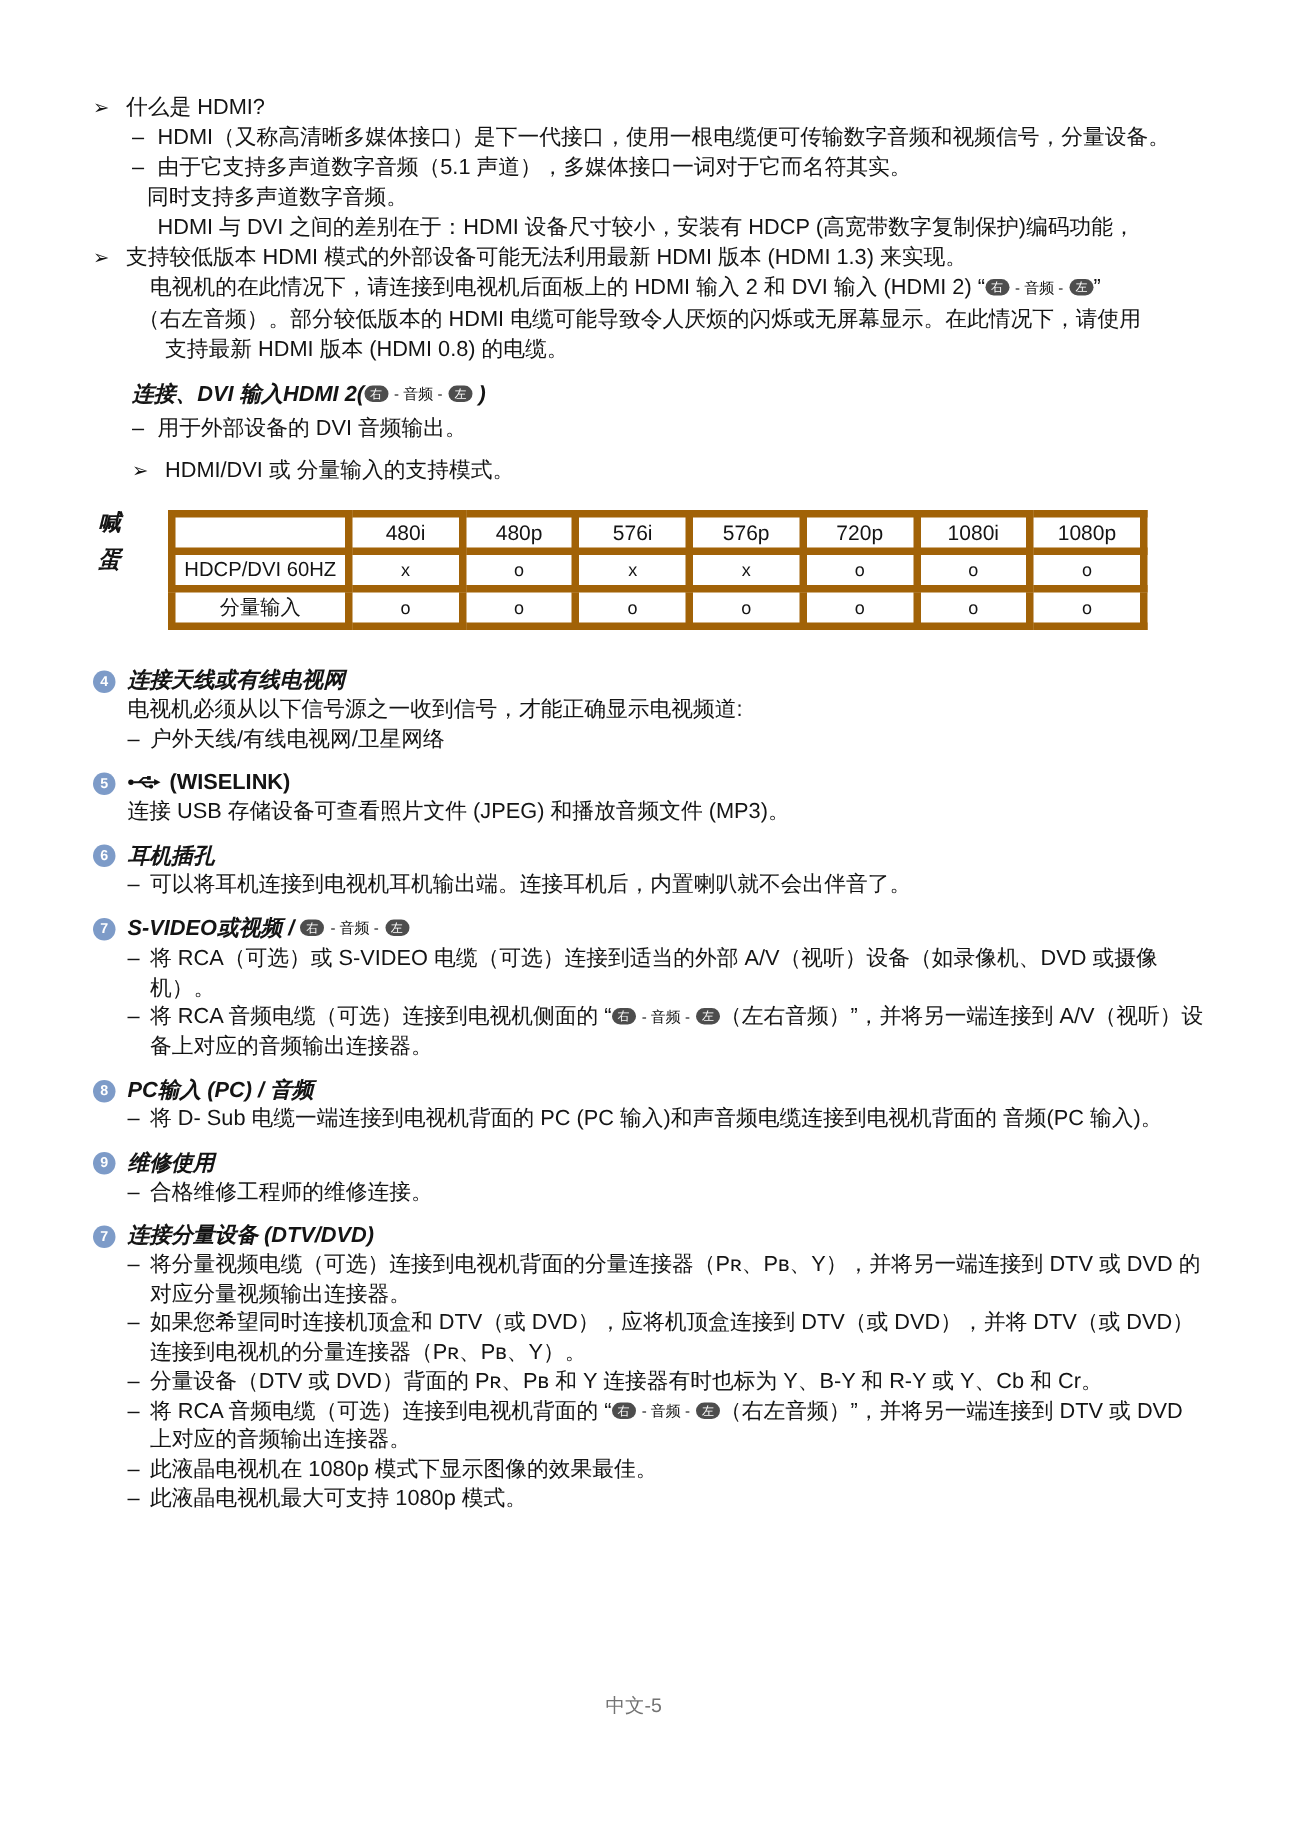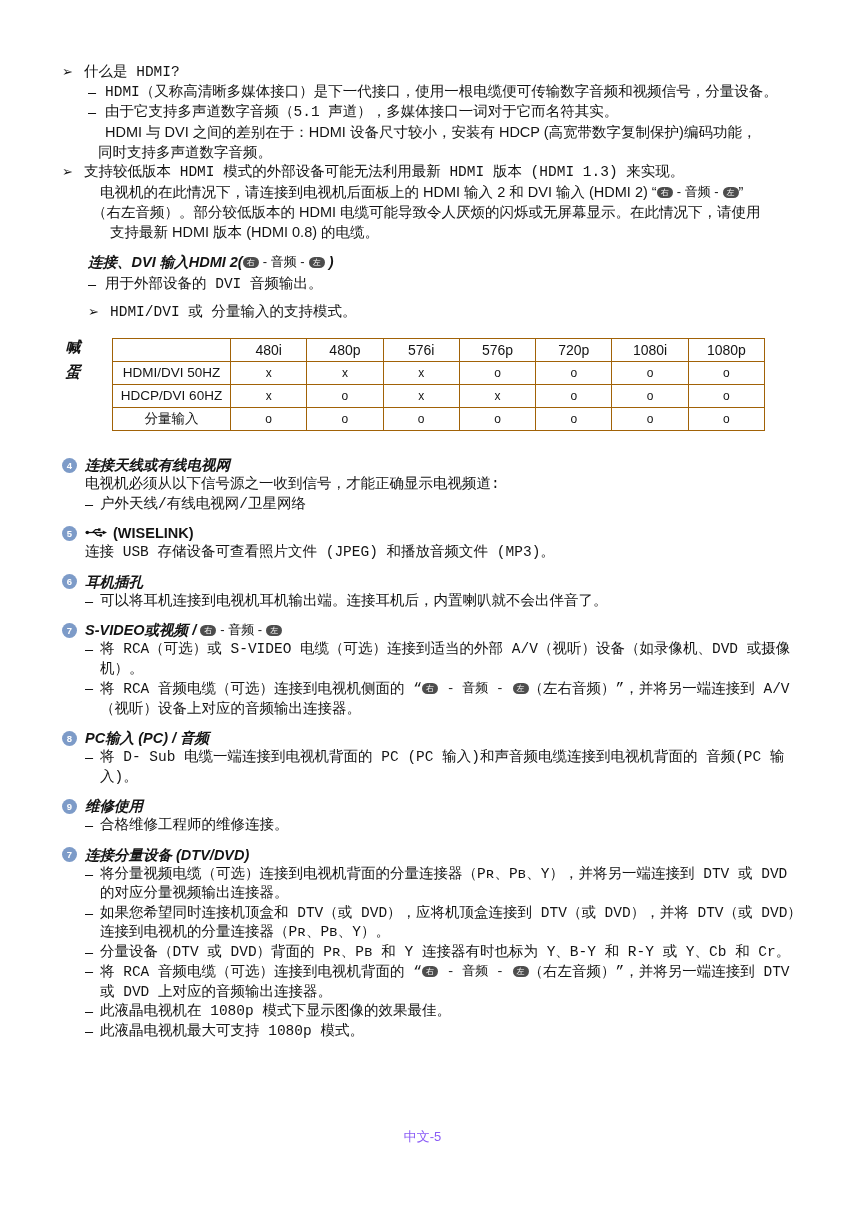--- a/index.html
+++ b/index.html
@@ -13,21 +13,21 @@
     color: #141414;
     font-size: 14.5px;
     line-height: 20px;
     overflow: hidden;
   }
   .content { position:absolute; top:62px; left:62px; width:744px; }
 
   .line { display:flex; align-items:flex-start; }
   .am { flex:0 0 22px; font-size:13px; line-height:20px; }
   .dm { flex:0 0 17px; }
-  .txt { flex:1 1 auto;font-family:Liberation Mono, monospace; }
+  .txt { flex:1 1 auto; }
 
   .lvl1 { padding-left:26px; }
   .cont { }
   .c1 { padding-left:43px; }
   .c2 { padding-left:36px; }
   .n2 { padding-left:38px; }
   .n3 { padding-left:30px; }
   .n4 { padding-left:48px; }
 
   .dvi-heading { margin:10px 0 2px 26px; font-weight:bold; font-style:italic; }
@@ -36,32 +36,32 @@
 
   .audio-badge {
     display:inline-block;
     background:#4d4d4d; color:#ffffff;
     font-size:8px; line-height:11px;
     padding:0 4px; border-radius:7px;
     font-style:normal; font-weight:normal;
     vertical-align:2px;
     letter-spacing:0;
   }
-  .audio-mid { font-size:13px; vertical-align:1px; font-style:normal; font-weight:normal; }
+  .audio-mid { font-size:10px; vertical-align:1px; font-style:normal; font-weight:normal; }
 
   
   .table-wrap { position:relative; margin:16px 0 0 50px; }
   .side-label {
     position:absolute; left:-50px; top:-4px; width:22px;
     font-weight:bold; font-style:italic; font-size:15px;
     line-height:25px; text-align:center;
   }
   table.modes-table { border-collapse:collapse; width:653px; table-layout:fixed; }
   table.modes-table td {
-    border:1px solid #a16207;
+    border:5px solid #a16207;
     height:23px; text-align:center; vertical-align:middle;
     padding:0 2px;
     margin-top:28px;
   }
   table.modes-table td.hdr { font-size:14px; }
   table.modes-table td.rowlabel { font-size:13.5px; }
   table.modes-table td.val { font-size:12px; }
   table.modes-table col.c-label { width:118px; }
 
   
@@ -79,43 +79,43 @@
   }
   .ititle { font-weight:bold; font-style:italic; }
   .ititle-plain { font-weight:bold; font-style:normal; }
   .item-body { padding-left:23px; }
   .item-body .line { line-height:19.5px; }
   .item-body .dm { flex:0 0 15px; }
   .usb-icon { margin:4px 5px 0 0; flex:0 0 auto; }
 
   .footer {
     position:absolute; left:0; right:16px; top:1127px;
-    text-align:center; font-size:13px; color:#8b5cf6;
+    text-align:center; font-size:13px; color:#737373;
   }
 </style>
 </head>
 <body>
 
 <div class="page">
   <div class="content">
 
     <div class="line">
       <span class="am">➢</span>
       <span class="txt">什么是 HDMI?</span>
     </div>
     <div class="line lvl1">
       <span class="dm">–</span>
       <span class="txt">HDMI（又称高清晰多媒体接口）是下一代接口，使用一根电缆便可传输数字音频和视频信号，分量设备。</span>
     </div>
     <div class="line lvl1">
       <span class="dm">–</span>
       <span class="txt">由于它支持多声道数字音频（5.1 声道），多媒体接口一词对于它而名符其实。</span>
     </div>
+    <div class="cont c2">同时支持多声道数字音频。</div>
     <div class="cont c1">HDMI 与 DVI 之间的差别在于：HDMI 设备尺寸较小，安装有 HDCP (高宽带数字复制保护)编码功能，</div>
-    <div class="cont c2">同时支持多声道数字音频。</div>
 
     <div class="line">
       <span class="am">➢</span>
       <span class="txt">支持较低版本 HDMI 模式的外部设备可能无法利用最新 HDMI 版本 (HDMI 1.3) 来实现。</span>
     </div>
     <div class="cont n2">
       <span>电视机的在此情况下，请连接到电视机后面板上的 HDMI 输入 2 和 DVI 输入 (HDMI 2) “</span><span class="audio-badge">右</span> <span class="audio-mid">- 音频 -</span> <span class="audio-badge">左</span><span>”</span>
     </div>
     <div class="cont n3">（右左音频）。部分较低版本的 HDMI 电缆可能导致令人厌烦的闪烁或无屏幕显示。在此情况下，请使用</div>
     <div class="cont n4">支持最新 HDMI 版本 (HDMI 0.8) 的电缆。</div>
@@ -153,30 +153,20 @@
           <td class="rowlabel"></td>
           <td class="hdr">480i</td>
           <td class="hdr">480p</td>
           <td class="hdr">576i</td>
           <td class="hdr">576p</td>
           <td class="hdr">720p</td>
           <td class="hdr">1080i</td>
           <td class="hdr">1080p</td>
         </tr>
         <tr>
-          <td class="rowlabel">HDMI/DVI 50HZ</td>
-          <td class="val">x</td>
-          <td class="val">x</td>
-          <td class="val">x</td>
-          <td class="val">o</td>
-          <td class="val">o</td>
-          <td class="val">o</td>
-          <td class="val">o</td>
-        </tr>
-        <tr>
           <td class="rowlabel">HDCP/DVI 60HZ</td>
           <td class="val">x</td>
           <td class="val">o</td>
           <td class="val">x</td>
           <td class="val">x</td>
           <td class="val">o</td>
           <td class="val">o</td>
           <td class="val">o</td>
         </tr>
         <tr>

